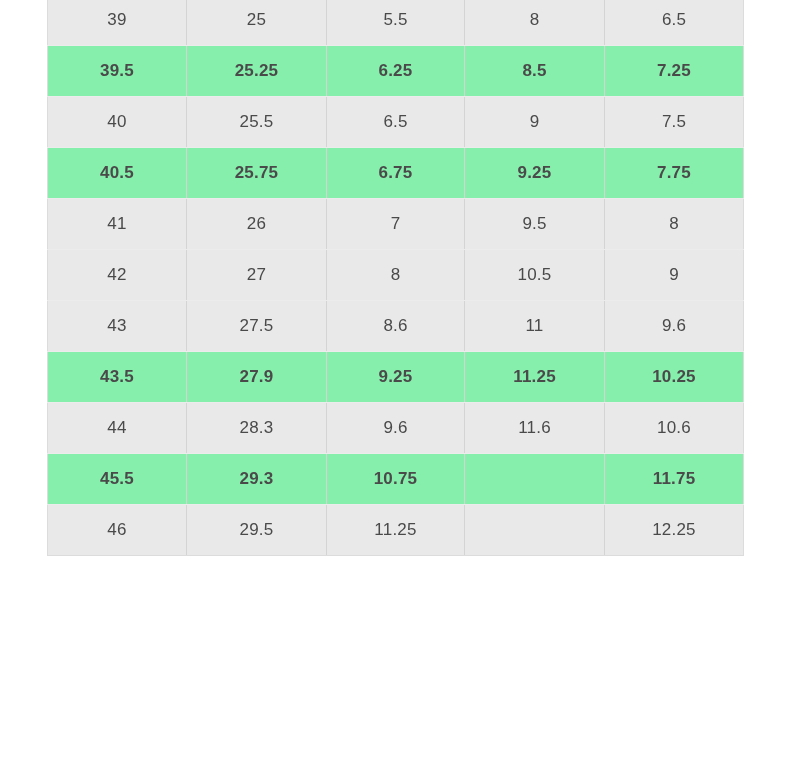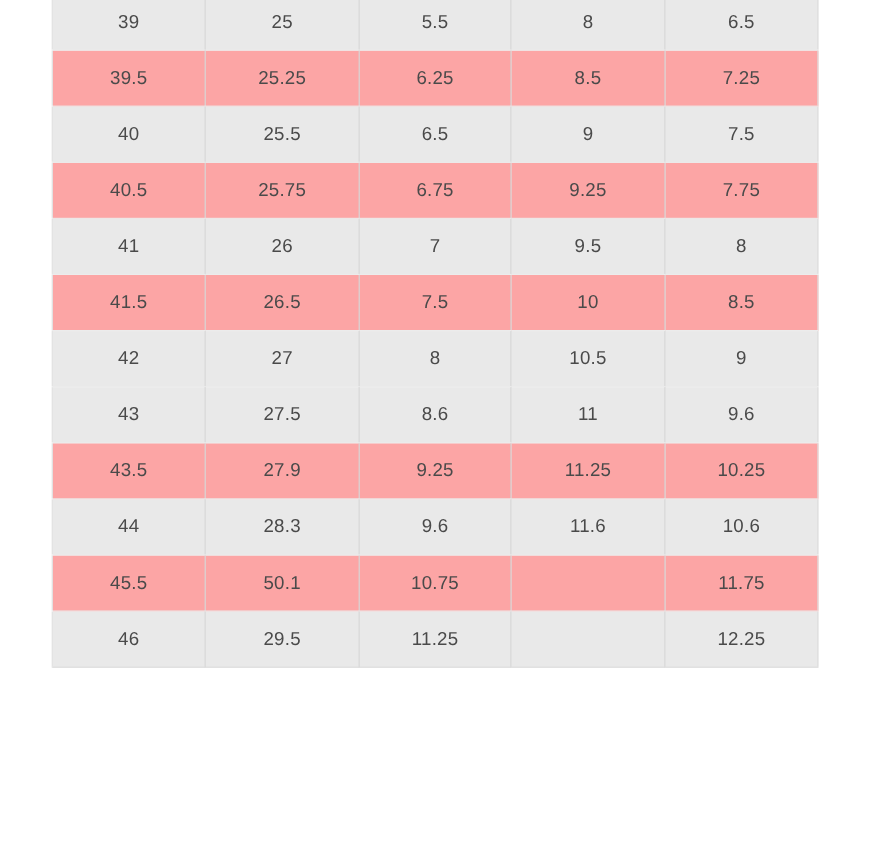--- a/index.html
+++ b/index.html
@@ -43,21 +43,22 @@
     letter-spacing: 0.2px;
   }
   table.size-table td:last-child {
     border-right: none;
   }
 
   table.size-table tr.row-odd td {
     background: #e9e9e9;
   }
   table.size-table tr.row-even td {
-    background: #fca5a5;
+    background: #86efac;
+    font-weight: bold;
   }
 
   table.size-table tr:last-child td {
     border-bottom: 1px solid #dcdcdc;
     margin-left: 12px;
   }
 
   
   col.c0 { width: 139px; }
   col.c1 { width: 140px; }
@@ -106,27 +107,20 @@
           <td>9.25</td>
           <td>7.75</td>
         </tr>
         <tr class="row-odd">
           <td>41</td>
           <td>26</td>
           <td>7</td>
           <td>9.5</td>
           <td>8</td>
         </tr>
-        <tr class="row-even">
-          <td>41.5</td>
-          <td>26.5</td>
-          <td>7.5</td>
-          <td>10</td>
-          <td>8.5</td>
-        </tr>
         <tr class="row-odd">
           <td>42</td>
           <td>27</td>
           <td>8</td>
           <td>10.5</td>
           <td>9</td>
         </tr>
         <tr class="row-odd">
           <td>43</td>
           <td>27.5</td>
@@ -143,21 +137,21 @@
         </tr>
         <tr class="row-odd">
           <td>44</td>
           <td>28.3</td>
           <td>9.6</td>
           <td>11.6</td>
           <td>10.6</td>
         </tr>
         <tr class="row-even">
           <td>45.5</td>
-          <td>50.1</td>
+          <td>29.3</td>
           <td>10.75</td>
           <td></td>
           <td>11.75</td>
         </tr>
         <tr class="row-odd">
           <td>46</td>
           <td>29.5</td>
           <td>11.25</td>
           <td></td>
           <td>12.25</td>

